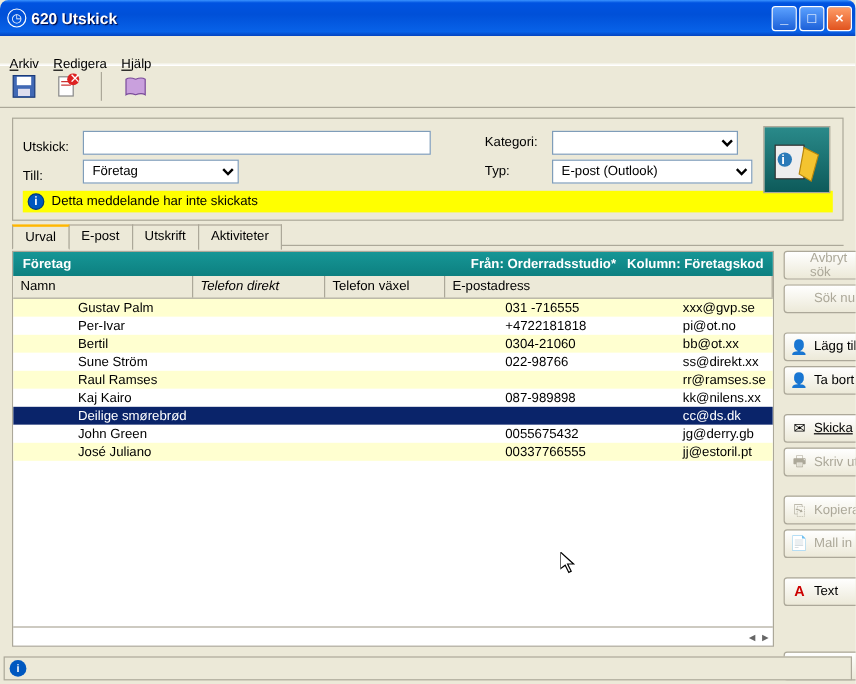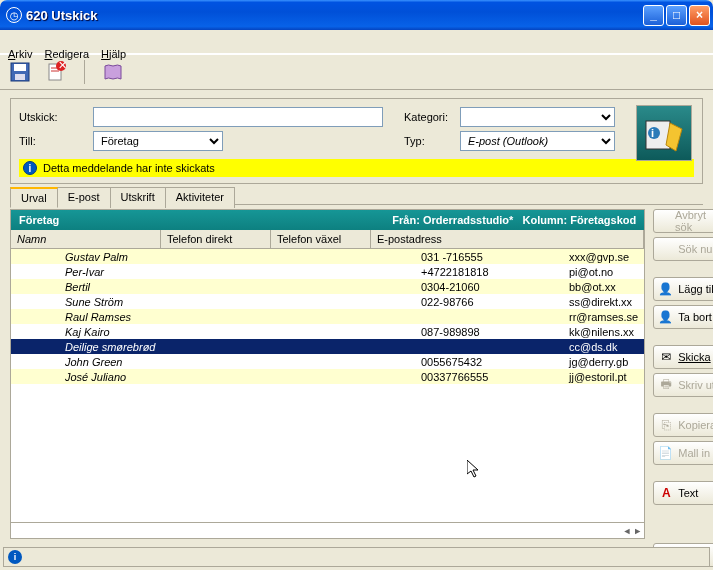--- a/index.html
+++ b/index.html
@@ -14,43 +14,43 @@
 
 .menubar { height: 24px; background: #ece9d8; border-bottom: 1px solid #fff; display: flex; align-items: center; padding: 0 8px; gap: 12px; }
 .menubar span { cursor: pointer; margin-top: 24px; }
 .menubar .ul { text-decoration: underline; }
 
 .toolbar { height: 36px; background:#ece9d8; border-top:1px solid #fff; border-bottom:1px solid #aca899; display:flex; align-items:center; padding: 0 8px; gap: 12px; }
 .ticon { width: 24px; height: 24px; display:flex; align-items:center; justify-content:center; cursor:pointer;}
 
 .content { padding: 8px 10px 6px 10px; background:#ece9d8; }
 .panel { border: 1px solid #aca899; background:#ece9d8; padding: 6px 8px; position: relative; }
-.form-row { display: flex; align-items: center; gap: 24px; height: 24px; }
+.form-row { display: flex; align-items: flex-end; gap: 0; height: 24px; }
 .lbl { width: 50px; }
 input.fld, select.fld { height: 20px; border: 1px solid #7f9db9; background:#fff; padding: 1px 3px; font-size:11px; }
 .fld-utskick { width: 290px; }
 .fld-till { width: 130px; }
 .fld-kat { width: 155px; }
-.fld-typ { width: 155px; font-style: italic; }
+.fld-typ { width: 167px; }
 .right-group { position:absolute; left: 385px; display:flex; align-items:center; gap:6px;}
 .warn { background: #ffff00; display:flex; align-items:center; gap:6px; height:18px; padding:0 4px; margin-top:6px;}
 .warn-icon { width:14px; height:14px; background:#0058c0; border-radius:50%; border:1px solid #003a80; display:flex; align-items:center; justify-content:center; color:#fff; font-weight:bold; font-size:10px;}
 .infoimg { position:absolute; right:10px; top:6px; width:56px; height:56px; border:1px solid #aca899; background:linear-gradient(to bottom,#2a8a8a,#0d5a5a); display:flex; align-items:center; justify-content:center;}
 
 .tabs { display:flex; border-bottom:1px solid #aca899; margin-top:-1px; background:#ece9d8;}
 .tab { padding: 3px 10px; border:1px solid #aca899; border-bottom:none; background:#ece9d8; margin-right:-1px; cursor:pointer; position:relative; top:4px;}
 .tab.active { background:#ece9d8; border-bottom:1px solid #ece9d8; z-index:2; border-top:2px solid #ffb700;}
 
 .main-area { display:flex; gap:8px; margin-top:4px;}
 .grid-container { flex:1; border:1px solid #aca899; background:#fff; height: 330px; display:flex; flex-direction:column;}
 .grid-header { background: linear-gradient(to bottom,#169696,#0d8080); color:#fff; font-weight:bold; font-size:15px; padding:4px 8px; display:flex; align-items:center;}
 .grid-header .hl { flex:1; }
 .grid-cols { display:flex; background:#ece9d8; border-bottom:1px solid #aca899;}
 .grid-cols div { padding:3px 6px; border-right:1px solid #aca899; font-size:11px;}
-.c-name{width:150px;font-style:italic;} .c-dir{width:110px;} .c-vax{width:100px;} .c-ep{flex:1;}
+.c-name{width:150px;} .c-dir{width:110px;font-style:italic;} .c-vax{width:100px;} .c-ep{flex:1;}
 .grid-body { flex:1; overflow-y:scroll; overflow-x:hidden;}
 .row { display:flex; height:15px; align-items:center;}
 .row:nth-child(odd){ background:#ffffd0;}
 .row:nth-child(even){ background:#ffffff;}
 .row.sel { background:#0a246a !important; color:#fff;}
 .row div { padding:0 6px; overflow:hidden; white-space:nowrap;margin-left:48px;}
 .grid-footer{height:16px;border-top:1px solid #aca899;display:flex;justify-content:flex-end;align-items:center;padding-right:2px;gap:2px;}
 
 .side-btns { width:70px; display:flex; flex-direction:column; gap:4px;}
 .btn { height:24px; border:1px solid #aca899; border-radius:3px; background:linear-gradient(to bottom,#fff,#ece9d8); display:flex; align-items:center; padding:0 4px; gap:4px; cursor:pointer; font-size:11px;}

